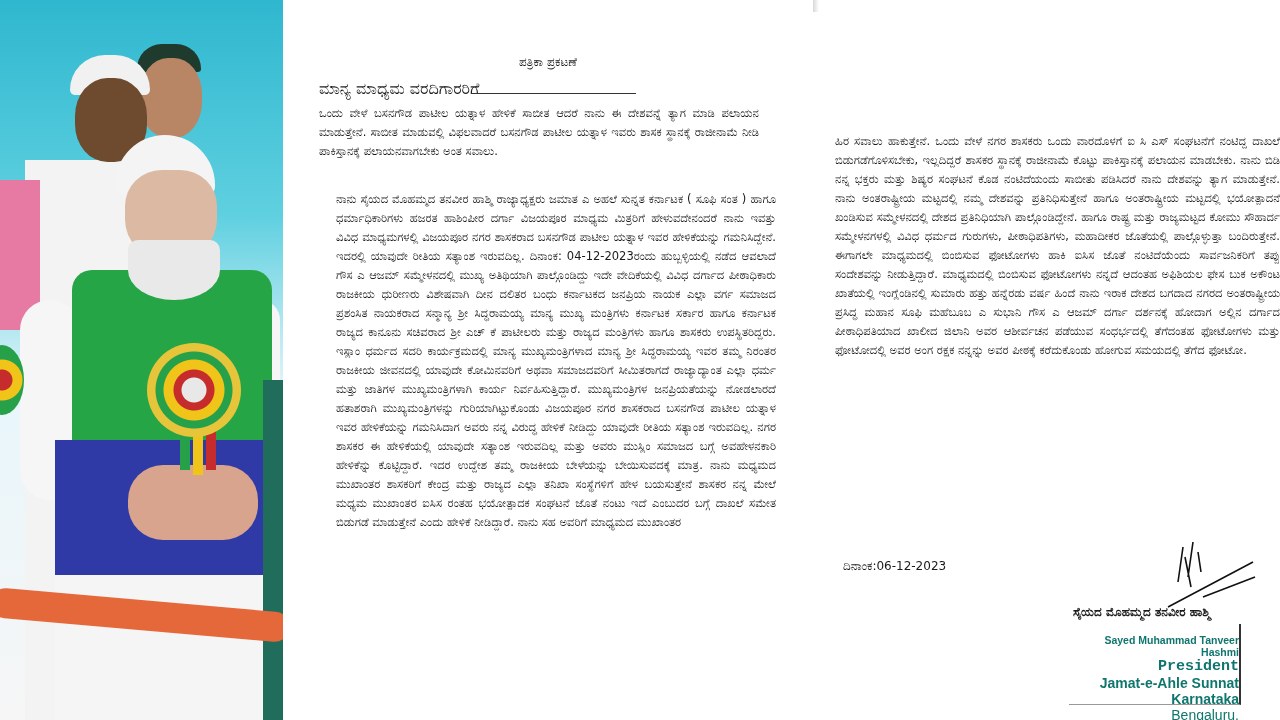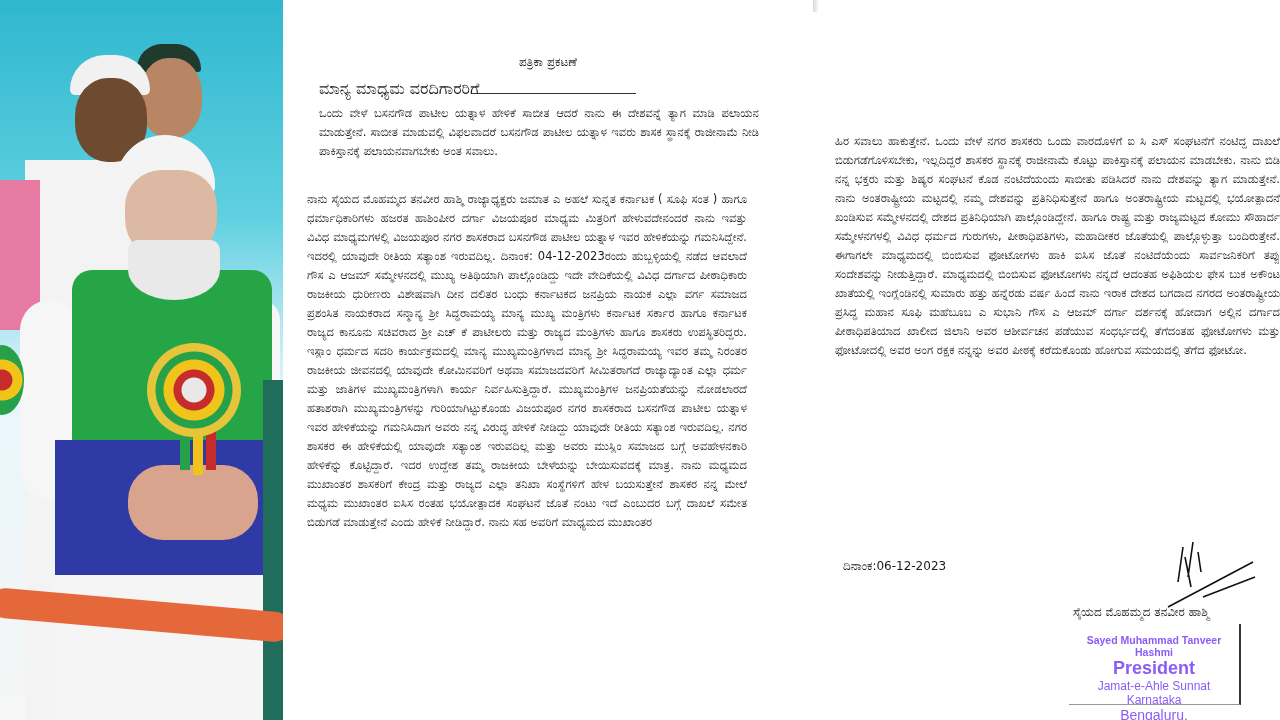--- a/index.html
+++ b/index.html
@@ -30,29 +30,29 @@
   .green-r{left:263px;top:380px;width:20px;height:340px;background:#1f6d5a;}
 
   .page{position:absolute;background:#fff;color:#1a1a1a;}
   .page1{left:283px;top:0;width:530px;height:720px;}
   .page2{left:813px;top:12px;width:467px;height:720px;}
   .title{position:absolute;left:0;width:100%;text-align:center;top:55px;font-size:12px;}
   .salute{position:absolute;left:36px;top:79px;font-size:16px;}
   .salute-line{position:absolute;left:188px;top:93px;width:165px;border-bottom:1px solid #333;}
   .para{position:absolute;font-size:11.5px;line-height:19px;text-align:justify;color:#1a1a1a;font-family:"DejaVu Sans",sans-serif;}
   .p1a{left:36px;top:104px;width:440px;}
-  .p1b{left:24px;top:190px;width:440px;}
+  .p1b{left:53px;top:190px;width:440px;}
   .p2a{left:22px;top:120px;width:445px;}
   .date{position:absolute;left:30px;top:547px;font-size:12px;text-align:right;}
-  .sig-kn{position:absolute;left:260px;top:593px;font-size:12px;}
+  .sig-kn{position:absolute;left:260px;top:593px;font-size:12px;font-weight:bold;}
   .sig-scribble{position:absolute;left:350px;top:525px;width:95px;height:75px;}
-  .stamp{position:absolute;left:256px;top:612px;width:170px;height:80px;border-right:2px solid #333;border-bottom:1px solid #999;text-align:center;font-family:"Liberation Sans",sans-serif;color:#8b5cf6;}
+  .stamp{position:absolute;left:256px;top:612px;width:170px;height:80px;border-right:2px solid #333;border-bottom:1px solid #999;text-align:right;font-family:"Liberation Sans",sans-serif;color:#0f766e;}
   .stamp .n{font-size:10.5px;font-weight:bold;margin-top:10px;}
-  .stamp .t{font-size:18px;font-weight:bold;font-family:Liberation Sans, sans-serif;}
-  .stamp .o{font-size:12px;font-weight:normal;}
+  .stamp .t{font-size:15px;font-weight:bold;font-family:Liberation Mono, monospace;}
+  .stamp .o{font-size:14px;font-weight:bold;}
   .stamp .c{font-size:14px;font-weight:normal;}
   .fold{position:absolute;left:813px;top:0;width:6px;height:720px;background:linear-gradient(90deg,#d8d8d8,#fff);}
 </style>
 </head>
 <body>
 
 <div class="photo">
   <div class="person p1-body"></div>
   <div class="person pink"></div>
   <div class="person p2-cap"></div>

